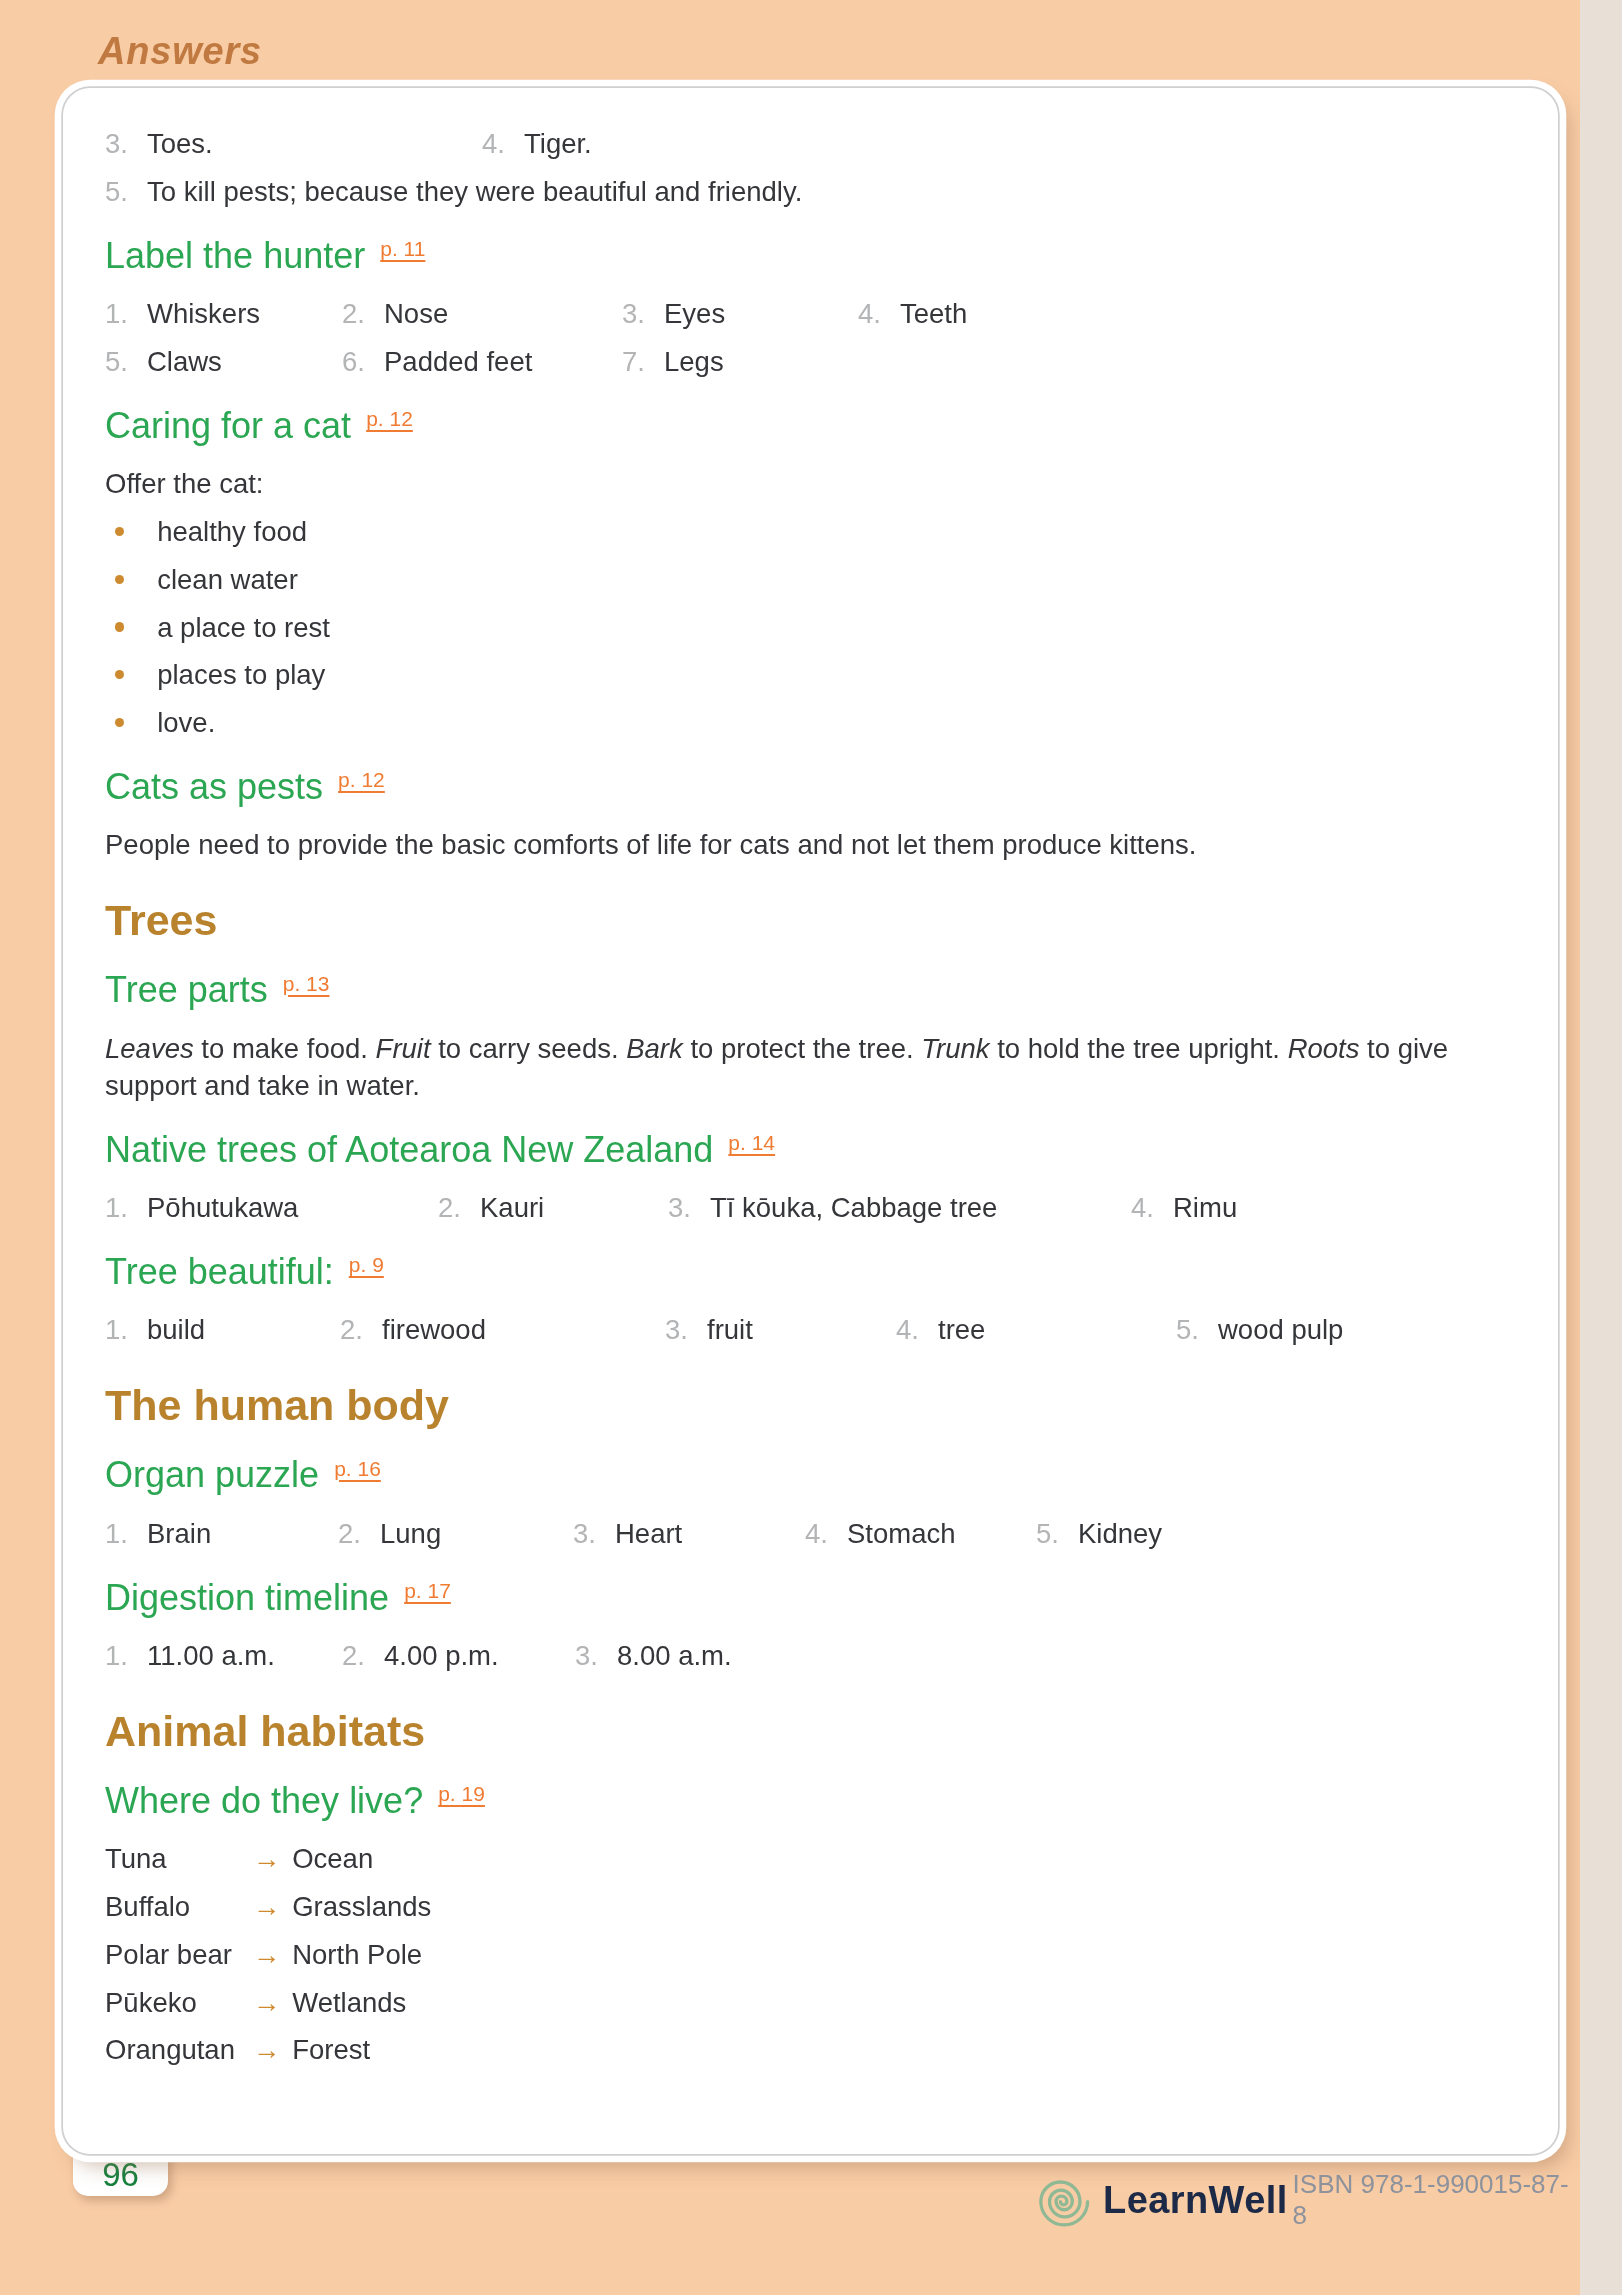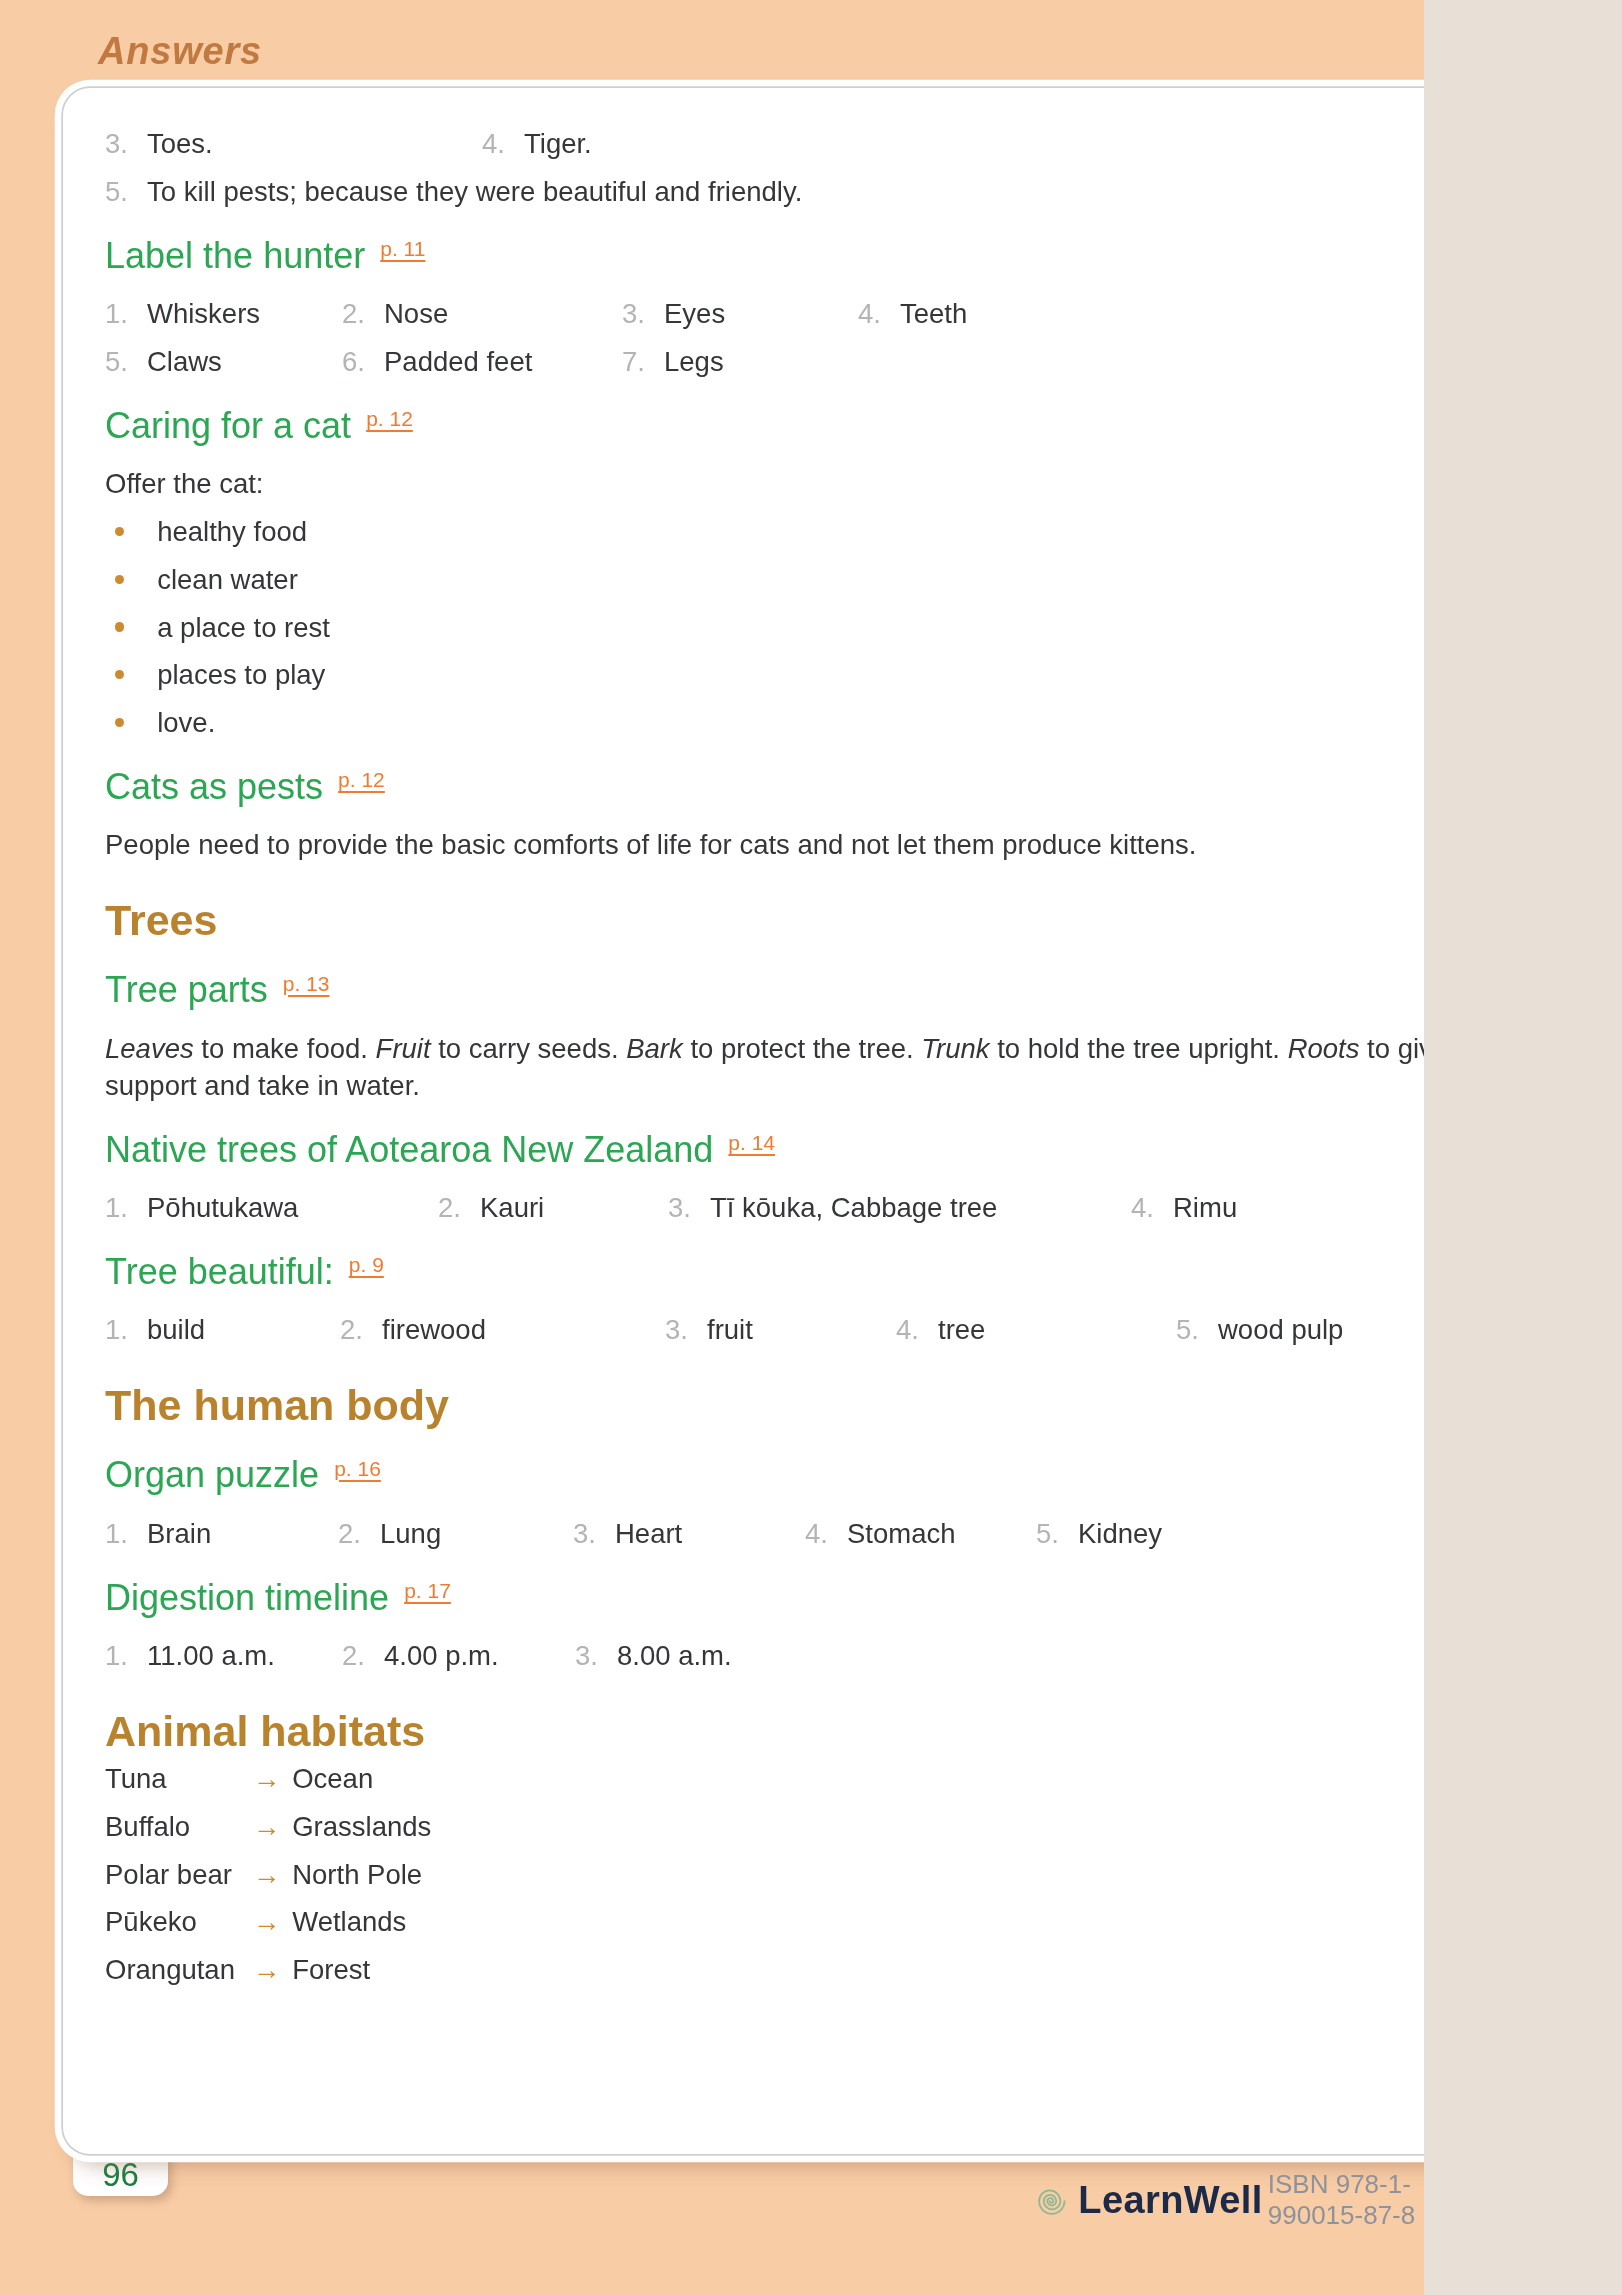--- a/index.html
+++ b/index.html
@@ -1,18 +1,18 @@
 <!DOCTYPE html>
 <html style="font-size:13.3px"><head>
 <meta charset="utf-8">
 <title>Answers</title>
 <style>
   html,body { margin:0; padding:0; background:#e8e0d6; }
   .page {
-    position:relative; width:1424px; height:2295px;
+    position:relative; width:1580px; height:2295px;
     background:#f8cca5; overflow:hidden;
     font-family:"Liberation Sans","DejaVu Sans",sans-serif;
     -webkit-font-smoothing:antialiased;
   }
   .answers-title {
     position:absolute; left:98px; top:30px;
     font-size:38px; font-weight:700; font-style:italic;
     color:#c07a41; letter-spacing:0.8px;
   }
   .card {
@@ -222,20 +222,21 @@
           <span class="ncell" style="width: 233px;">
             <span class="num">2.</span>
             <span class="ans">4.00 p.m.</span>
           </span>
           <span class="ncell">
             <span class="num">3.</span>
             <span class="ans">8.00 a.m.</span>
           </span>
         </div>
         <h2 class="h-big">Animal habitats</h2>
+        <h3 class="h-green"><span>Where do they live?</span><span class="pref">p. 19</span></h3>
         <div class="mrow">
           <span class="mfrom">Tuna</span>
           <span class="arrow">→</span>
           <span class="mto">Ocean</span>
         </div>
         <div class="mrow">
           <span class="mfrom">Buffalo</span>
           <span class="arrow">→</span>
           <span class="mto">Grasslands</span>
         </div>

